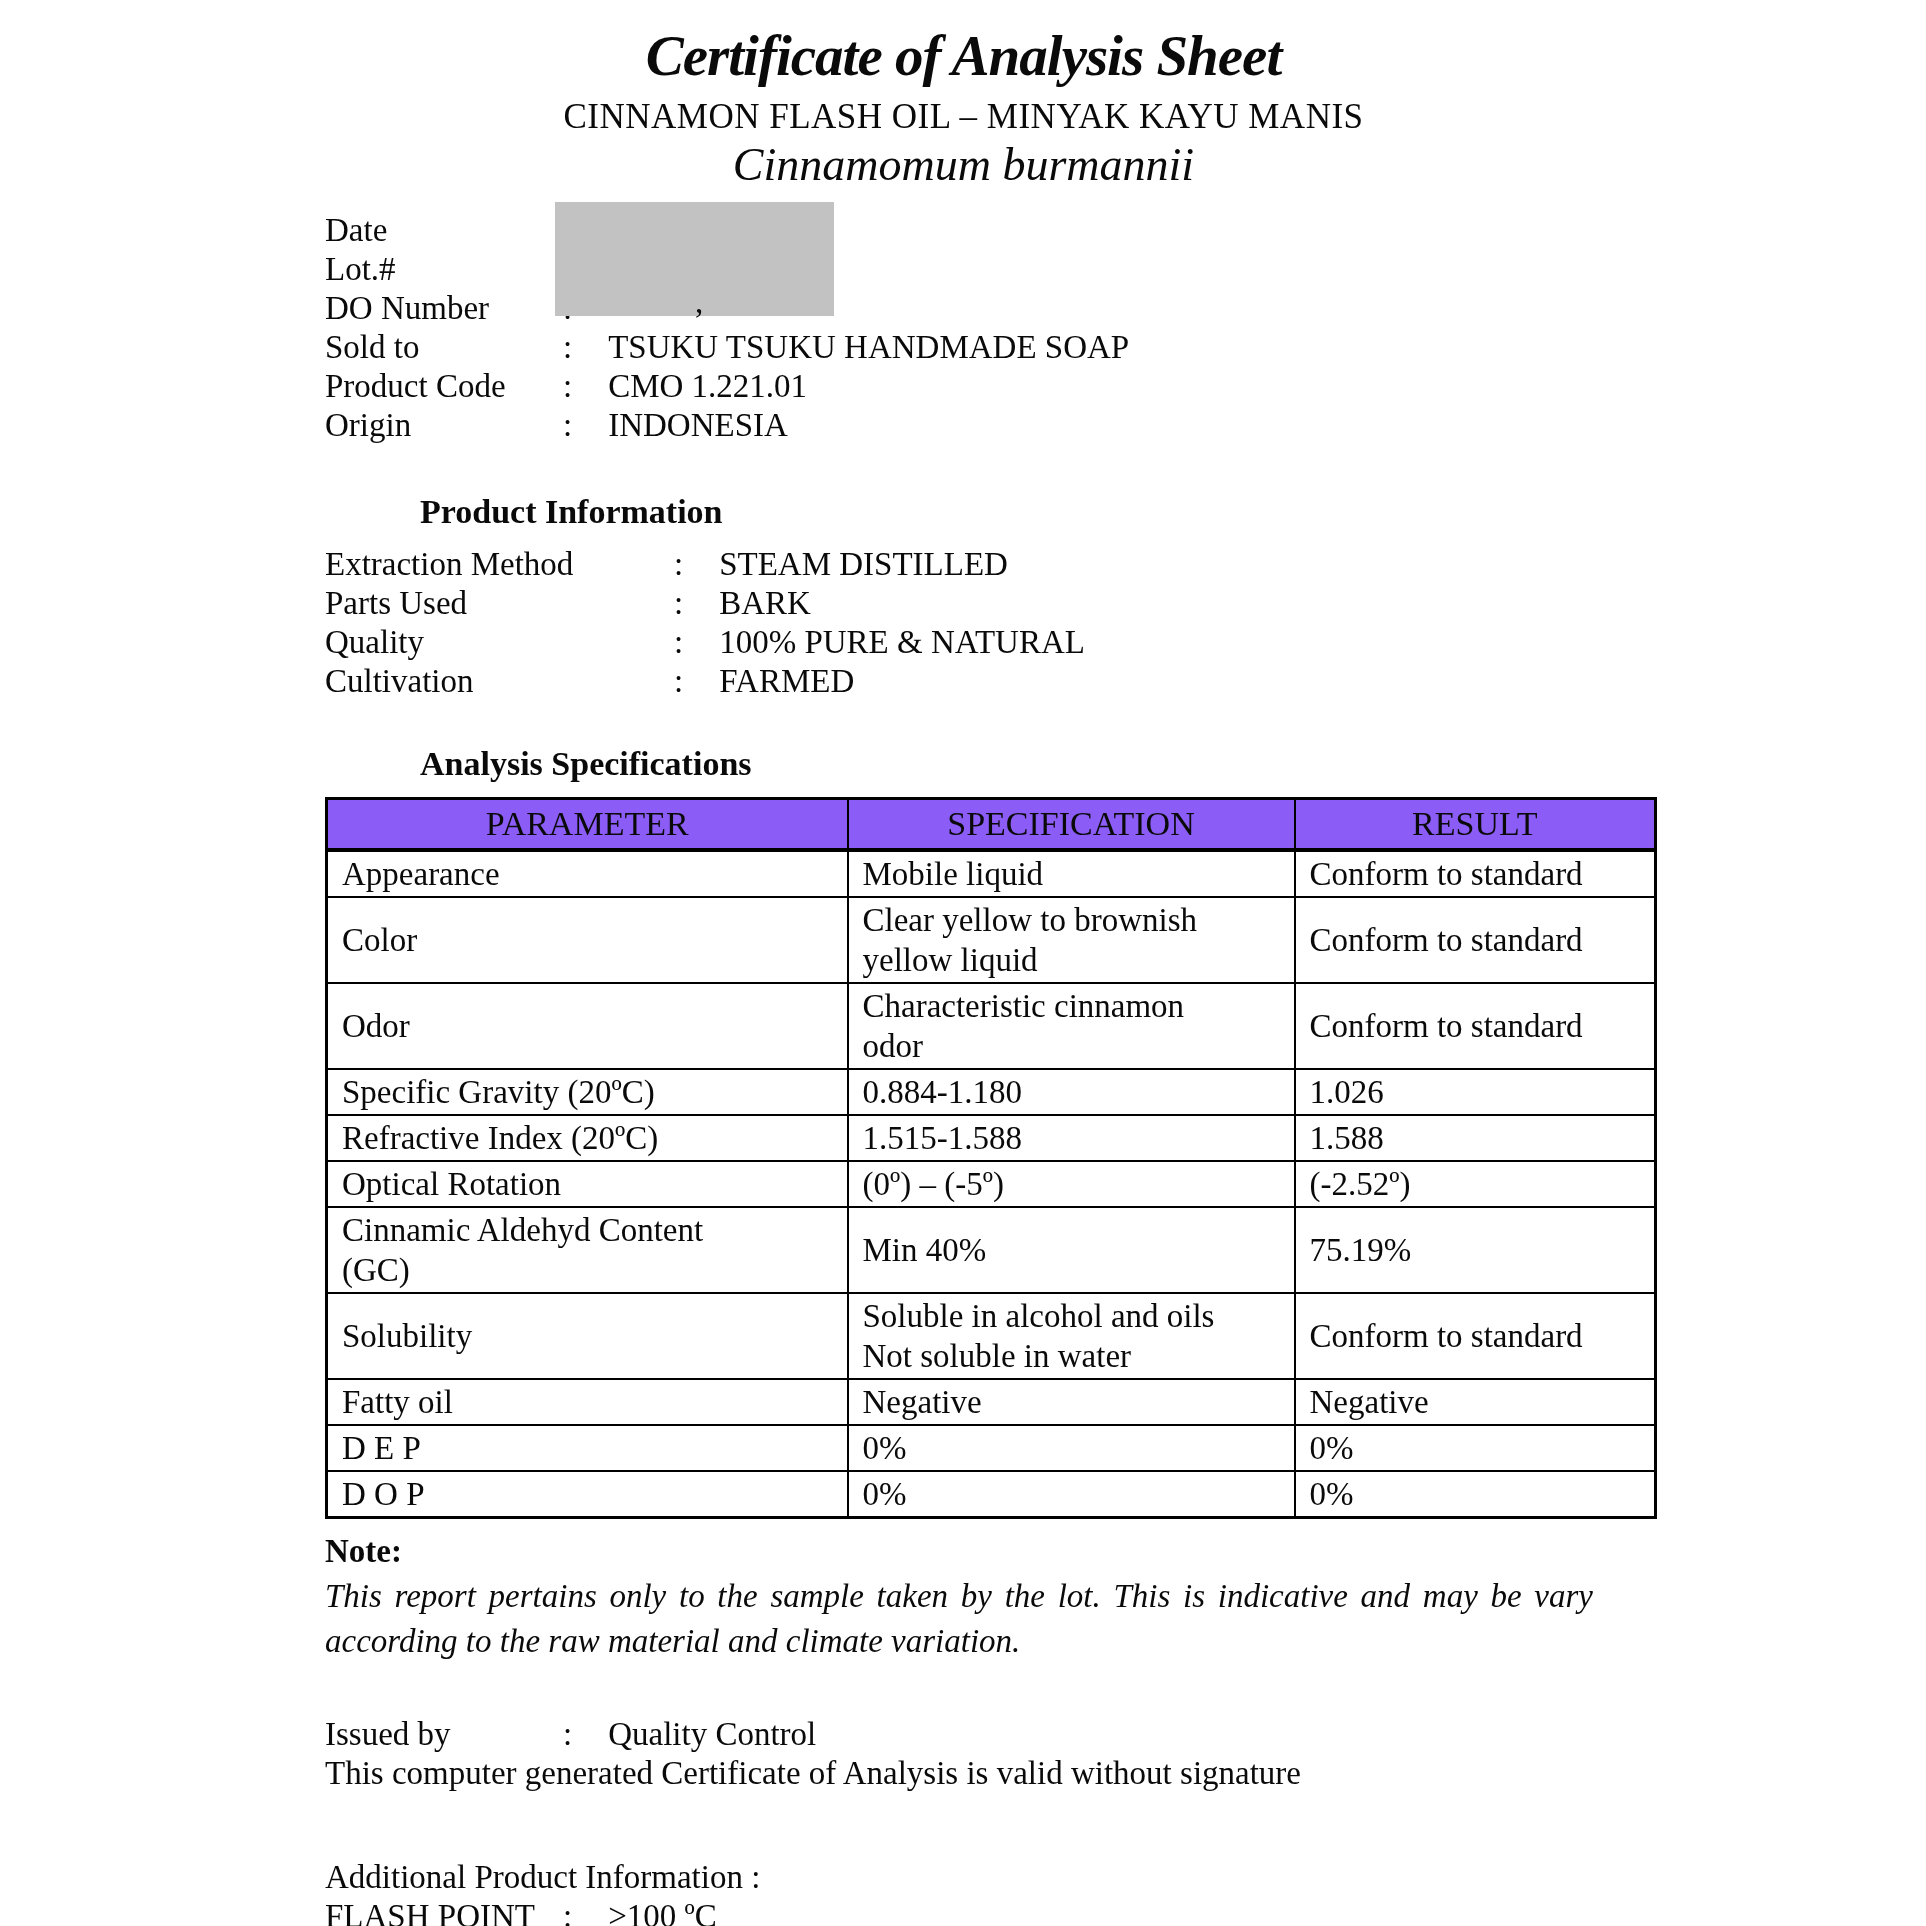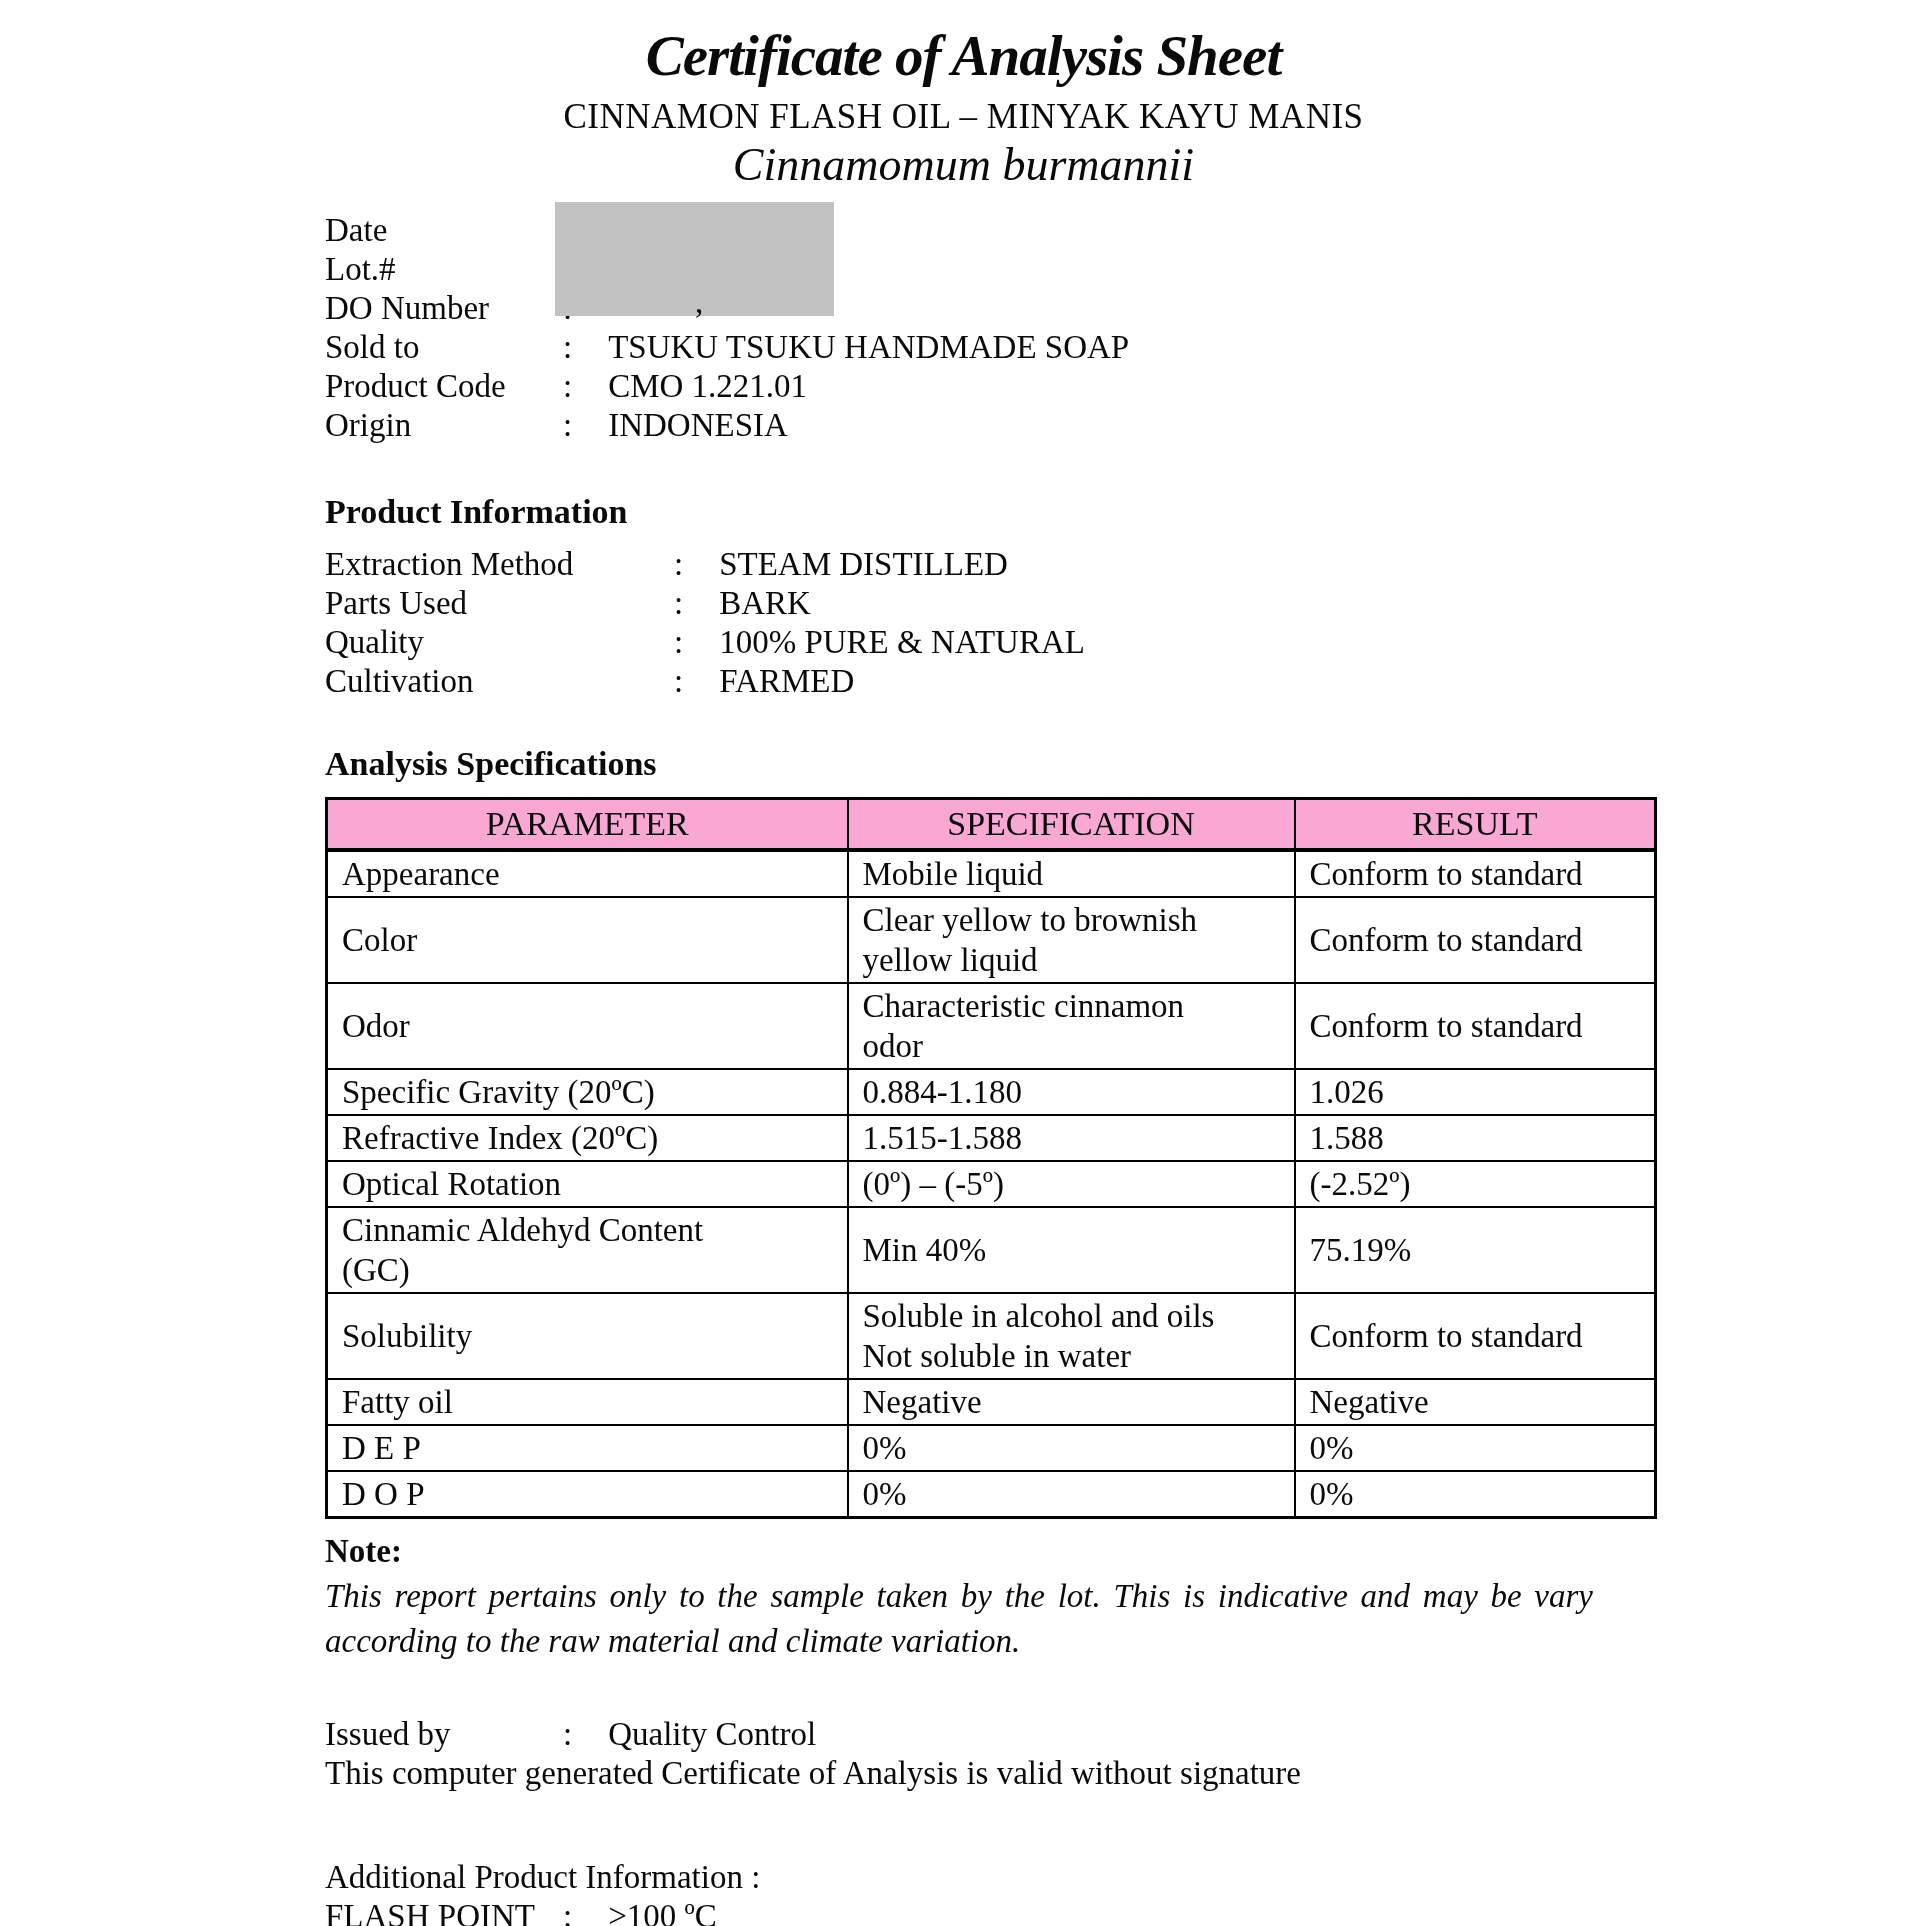--- a/index.html
+++ b/index.html
@@ -30,35 +30,35 @@
   .kv-value { margin-left:16px; white-space:nowrap; }
 
   .order-info { position:relative; margin-top:26px; }
   .order-info .kv-label { width:218px; }
   .redaction-box {
     position:absolute; left:230px; top:-9px;
     width:279px; height:114px; background:#c2c2c2;
   }
   .redaction-remnant { position:absolute; left:370px; top:73px; }
 
-  .section-heading { font-weight:700; font-size:34px; }
+  .section-heading { font-weight:700; font-size:34px; margin-left:95px; }
   .product-info-heading { margin-top:48px; }
   .product-info-rows { margin-top:14px; }
   .product-info-rows .kv-label { width:329px; }
 
   .analysis-heading { margin-top:44px; }
 
   
   table.analysis {
     border-collapse:collapse; table-layout:fixed;
     width:1330px; margin-top:14px;
     border:3px solid #000;
   }
   table.analysis th {
-    background:#f9a8d4;
+    background:#8b5cf6;
     border:2px solid #000; border-bottom:4px solid #000;
     font-weight:400; font-size:34px;
     padding:5px 8px; text-align:center;
   }
   table.analysis td {
     border:2px solid #000;
     padding:2px 14px;
     line-height:40px;
     vertical-align:middle;
     white-space:pre-line;

